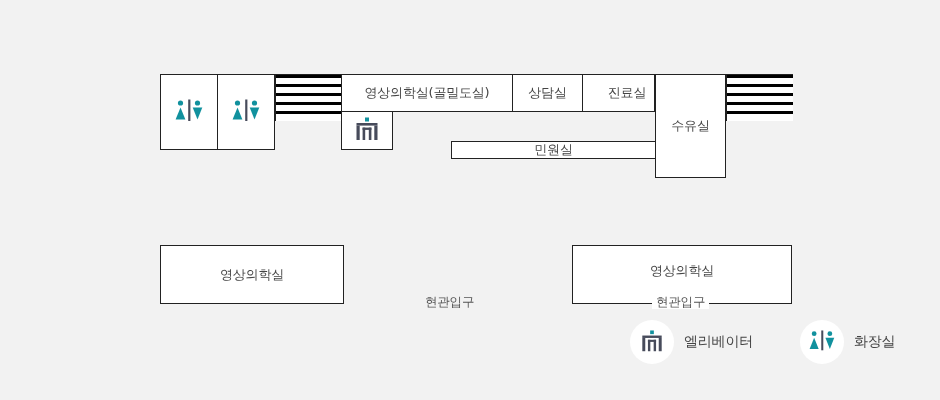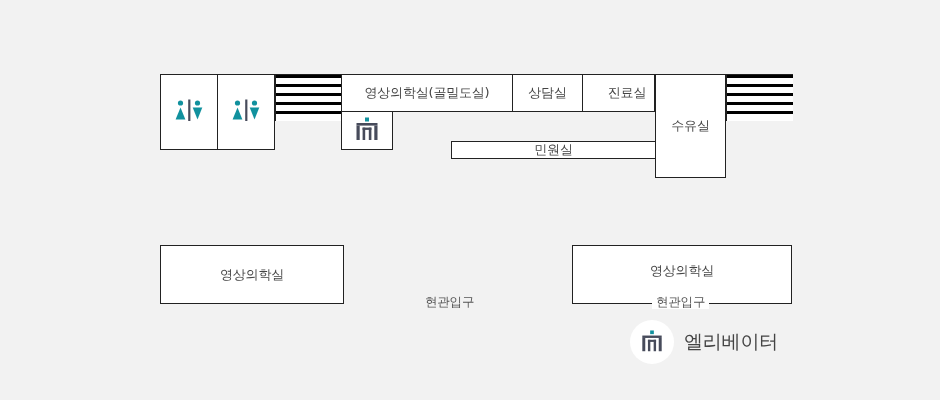--- a/index.html
+++ b/index.html
@@ -88,21 +88,21 @@
     height: 44px;
     border-radius: 50%;
     background: #ffffff;
     display: flex;
     align-items: center;
     justify-content: center;
     flex: 0 0 auto;
   }
   .legend-text {
     margin-left: 10px;
-    font-size: 19px;
+    font-size: 14px;
     color: #444444;
     white-space: nowrap;
     letter-spacing: -0.2px;
   }
   svg { display: block; }
 </style>
 </head>
 <body>
 
 <div id="floorplan">
@@ -204,14 +204,26 @@
         <rect x="2.5" y="8.6" width="3.2" height="14.4" fill="#474b5b"></rect>
         <rect x="20.3" y="8.6" width="3.2" height="14.4" fill="#474b5b"></rect>
         <rect x="8.6" y="10.6" width="2.6" height="12.4" fill="#474b5b"></rect>
         <rect x="14.8" y="10.6" width="2.6" height="12.4" fill="#474b5b"></rect>
         <rect x="8.6" y="10.6" width="8.8" height="2.3" fill="#474b5b"></rect>
       </svg>
     </span>
     <span class="legend-text">엘리베이터</span>
   </div>
 
+  <div class="legend-item" style="left:800px; top:320px;">
+    <span class="legend-circle">
+      <svg width="28" height="24" viewBox="0 0 30 26" aria-hidden="true">
+        <circle cx="6.5" cy="4" r="2.6" fill="#11919e"></circle>
+        <polygon points="6.5,8.5 1.6,20.5 11.4,20.5" fill="#11919e"></polygon>
+        <rect x="14.2" y="0.5" width="2.2" height="21.5" fill="#474b5b"></rect>
+        <circle cx="23.5" cy="4" r="2.6" fill="#11919e"></circle>
+        <polygon points="18.7,8.5 28.3,8.5 23.5,20.5" fill="#11919e"></polygon>
+      </svg>
+    </span>
+    <span class="legend-text">화장실</span>
+  </div>
 
 </div>
 
 </body></html>

